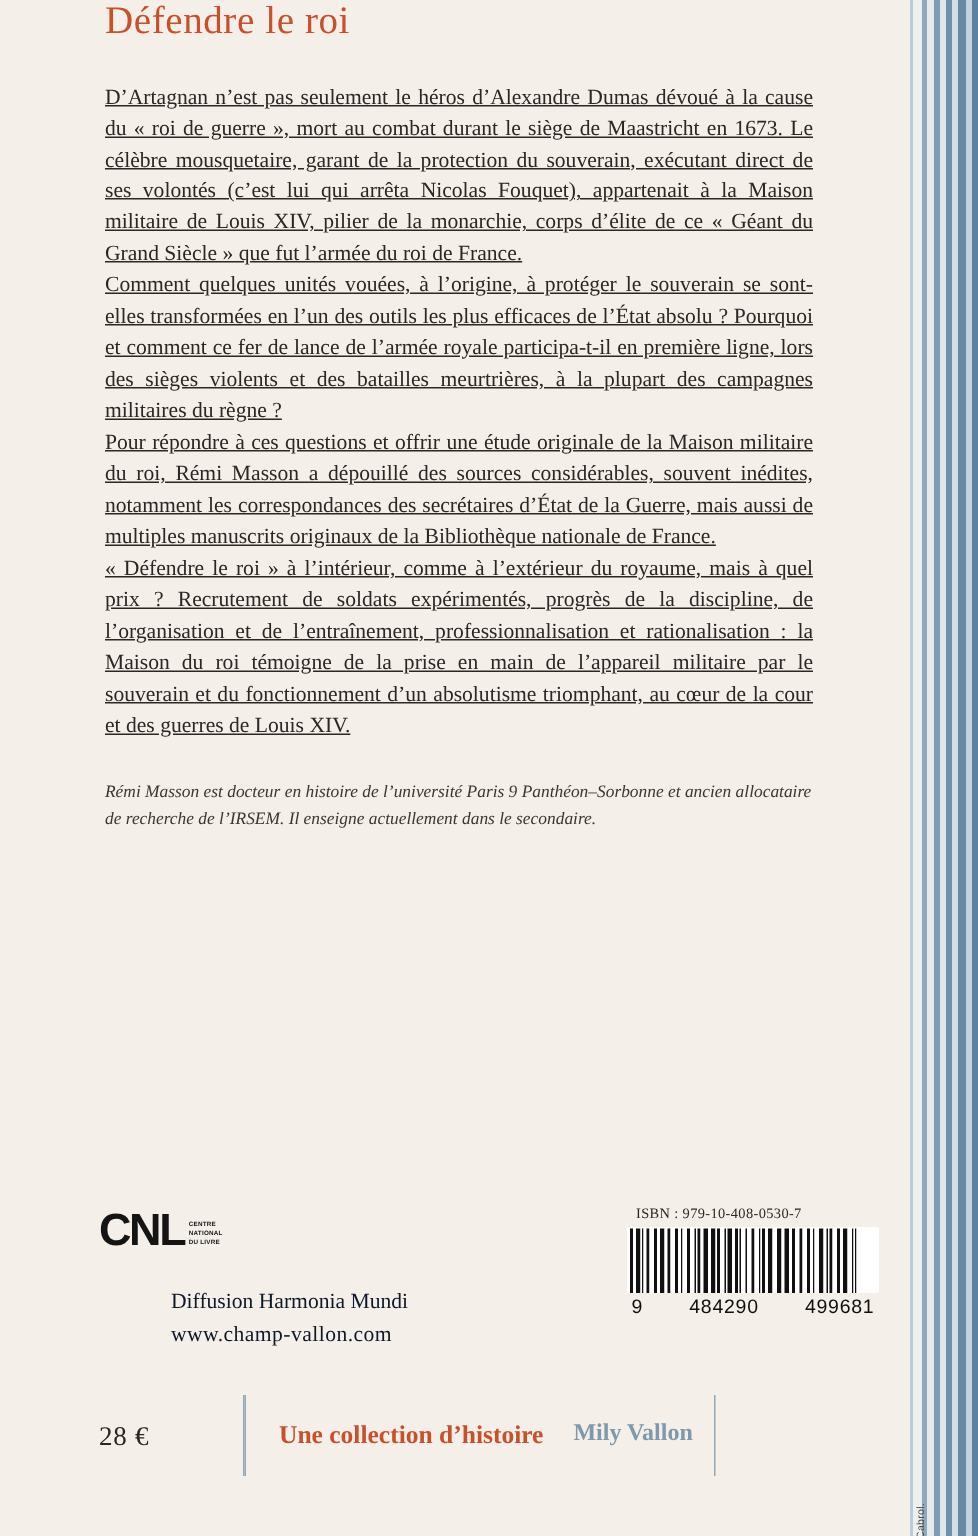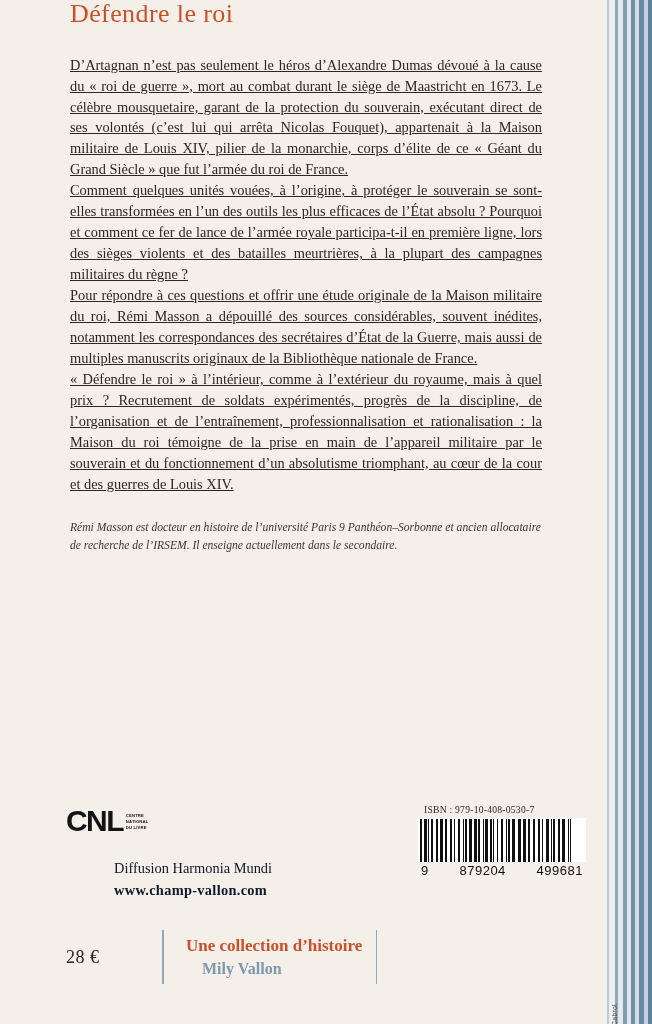--- a/index.html
+++ b/index.html
@@ -146,21 +146,21 @@
   .diffusion {
     position: absolute;
     left: 0;
     top: 56px;
     font-size: 14.4px;
     line-height: 1.5;
     color: #0f172a;
     margin-left: 48px;
   }
   .website {
-    font-weight: bold;
+    font-weight: normal;
     letter-spacing: .3px;
   }
 
   
   .barcode-block {
     position: absolute;
     right: 18px;
     top: 2px;
     width: 168px;
     text-align: center;
@@ -225,21 +225,20 @@
     flex: 0 0 auto;
     padding: 0 26px;
     font-size: 21px;
     letter-spacing: 4.2px;
     color: #c8502b;
     white-space: nowrap;
   }
   .coll-text {
     padding-left: 22px;
     display: flex;
-    flex-direction: column;
     justify-content: center;
     gap: 4px;
   }
   .coll-line1 {
     font-size: 17px;
     font-weight: bold;
     color: #c8502b;
     white-space: nowrap;
   }
   .coll-line2 {
@@ -370,21 +369,21 @@
             <i class="sp" style="width:2px"></i>
             <i class="" style="width:3px"></i>
             <i class="sp" style="width:3px"></i>
             <i class="" style="width:1px"></i>
             <i class="sp" style="width:1px"></i>
             <i class="" style="width:1px"></i>
             <i class="sp" style="width:2px"></i>
           </div>
         <div class="barcode-digits">
           <span>9</span>
-          <span>879204</span>
+          <span>484290</span>
           <span>499681</span>
         </div>
       </div>
 
     </div>
 
     <div class="collection">
       <div class="price">28 €</div>
       <div class="vrule"></div>
       <div class="vrule"></div>

